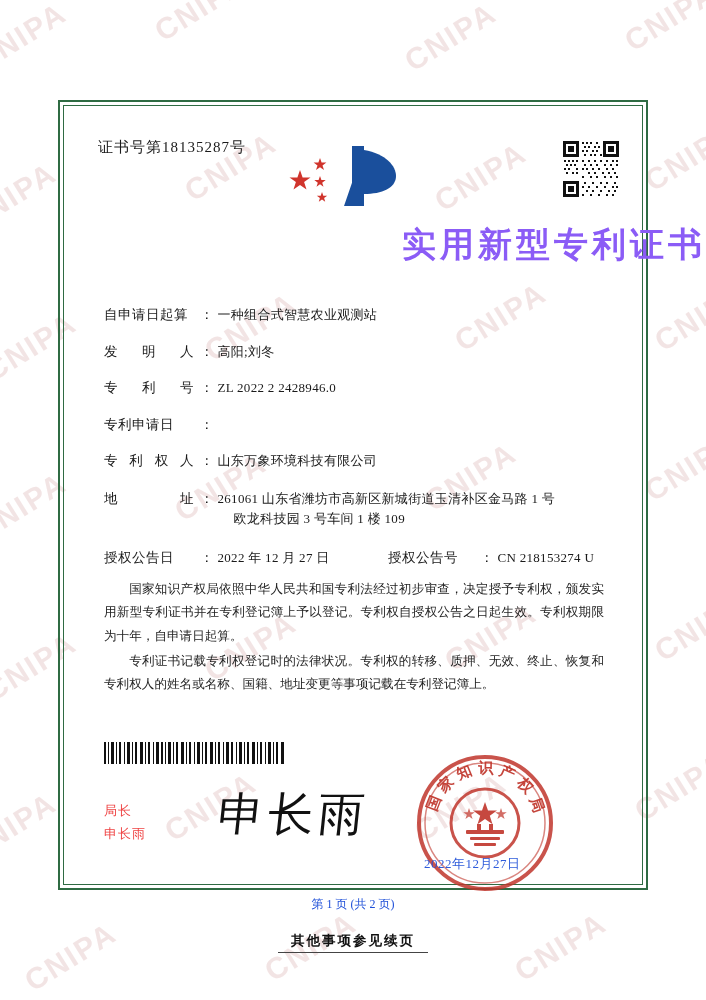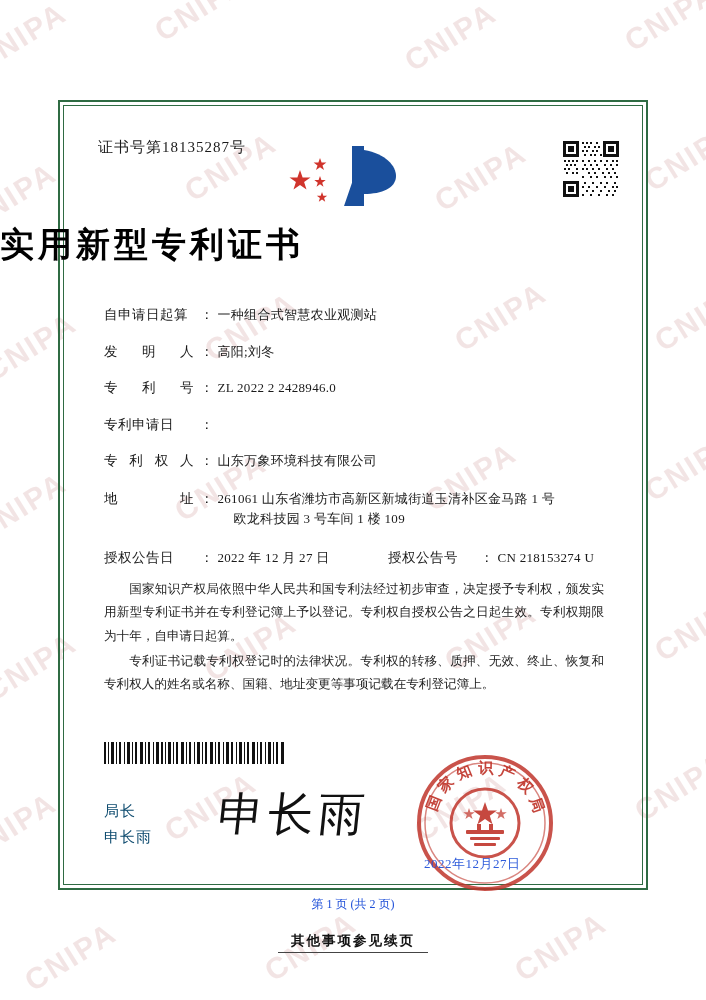--- a/index.html
+++ b/index.html
@@ -91,26 +91,27 @@
     display: flex;
     justify-content: center;
     align-items: center;
   }
 
   #cert-title {
     position: absolute;
     left: 0;
     right: 0;
     top: 222px;
-    text-align: left;
+    text-align: right;
     font-size: 34px;
     font-weight: 700;
     letter-spacing: 4px;
-    color: #000000;
+    color: #8b5cf6;
     font-family: "DejaVu Serif", "Liberation Serif", serif;
+    padding-left: 28px;
   }
 
   
   #fields {
     position: absolute;
     left: 104px;
     top: 306px;
     width: 500px;
     font-size: 13.5px;
     color: #1a1a1a;
@@ -184,25 +185,24 @@
     top: 742px;
     width: 180px;
     height: 22px;
   }
 
   
   #sign-labels {
     position: absolute;
     left: 104px;
     top: 800px;
-    font-size: 15px;
+    font-size: 13px;
     line-height: 1.75;
     letter-spacing: 1px;
-    color: #0c4a6e;
-    font-family: Liberation Mono, monospace;
+    color: #ef4444;
   }
   #signature {
     position: absolute;
     left: 218px;
     top: 784px;
     font-family: "DejaVu Serif", serif;
     font-size: 46px;
     color: #111;
     letter-spacing: 4px;
     transform: skewX(-6deg);

